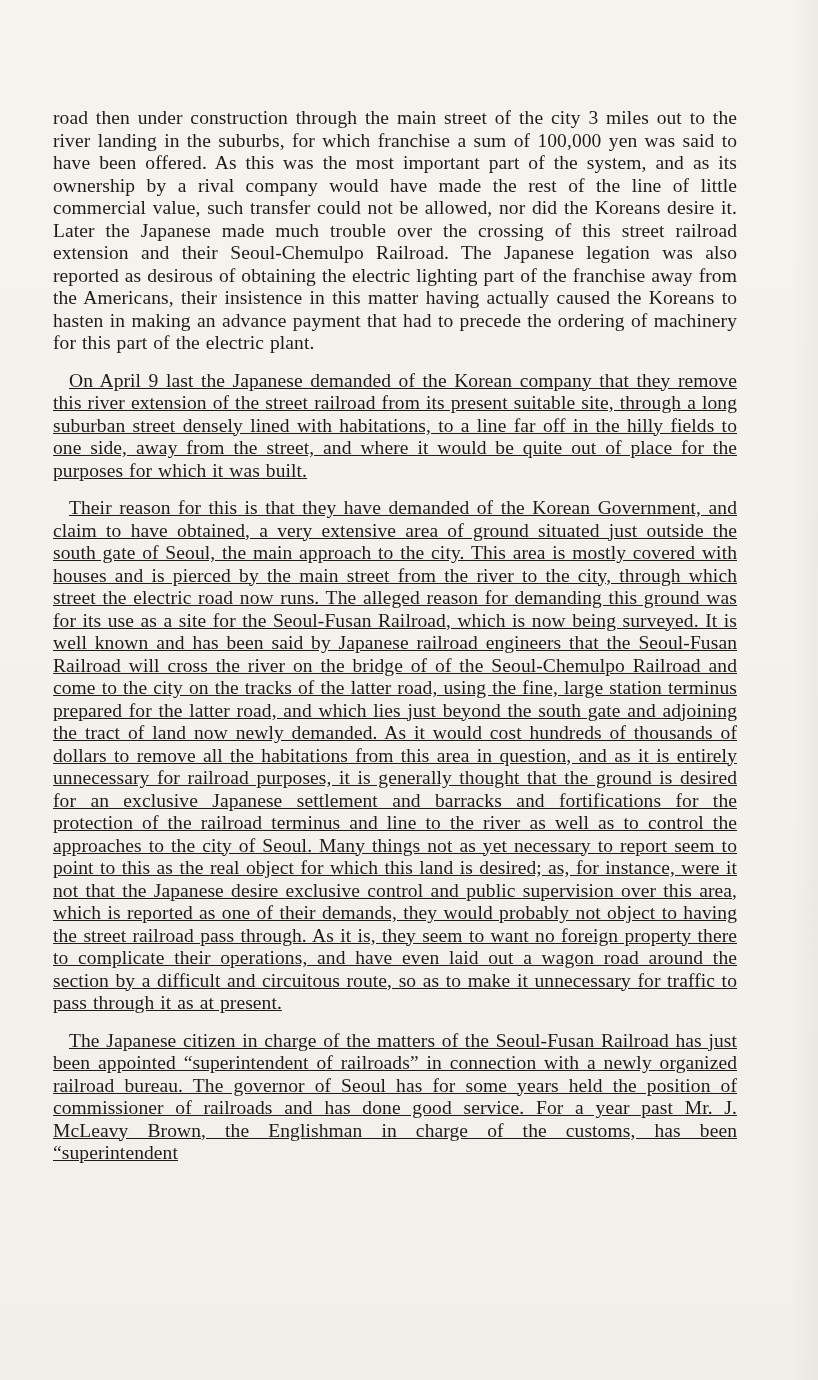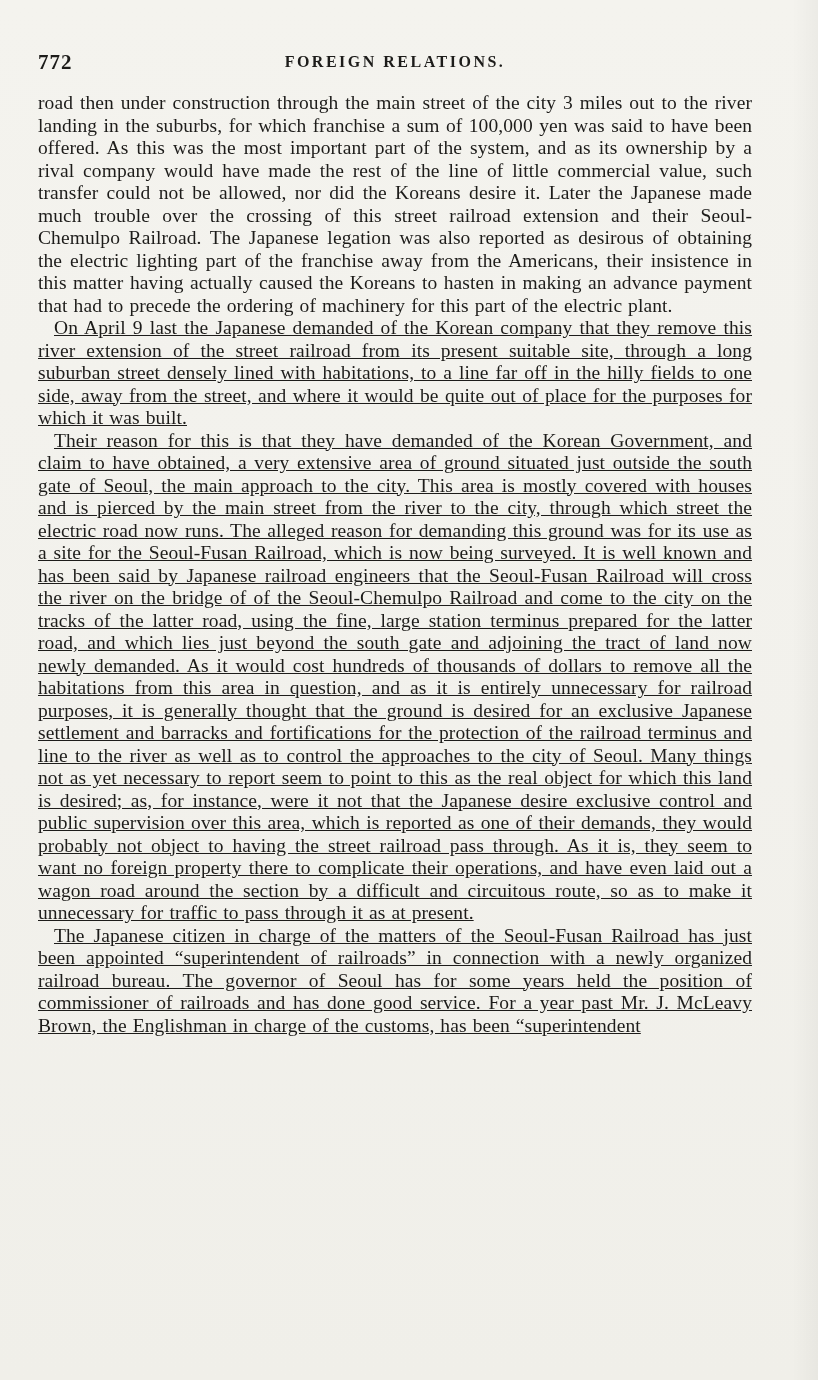--- a/index.html
+++ b/index.html
@@ -54,41 +54,37 @@
     font-weight: bold;
     letter-spacing: 2.5px;
   }
   .body-text {
     position: absolute;
     top: 92px;
     left: 38px;
     width: 714px;
   }
   .para {
-    margin: 0;
+    margin: 15px;
     font-size: 19.5px;
     line-height: 22.5px;
     text-align: justify;
     word-spacing: 1px;
     letter-spacing: 0.1px;
   }
   .para.indent {
     text-indent: 16px;
     text-decoration: underline;
   }
 </style>
 </head>
 <body>
 
 <div class="page">
 
-  <div class="header">
-    <span class="page-number">772</span>
-    <span class="running-title">FOREIGN RELATIONS.</span>
-  </div>
 
   <div class="body-text">
     <p class="para">road then under construction through the main street of the city 3 miles out to the river landing in the suburbs, for which franchise a sum of 100,000 yen was said to have been offered.  As this was the most important part of the system, and as its ownership by a rival company would have made the rest of the line of little commercial value, such transfer could not be allowed, nor did the Koreans desire it.  Later the Japanese made much trouble over the crossing of this street railroad extension and their Seoul-Chemulpo Railroad.  The Japanese legation was also reported as desirous of obtaining the electric lighting part of the franchise away from the Americans, their insistence in this matter having actually caused the Koreans to hasten in making an advance payment that had to precede the ordering of machinery for this part of the electric plant.</p>
     <p class="para indent">On April 9 last the Japanese demanded of the Korean company that they remove this river extension of the street railroad from its present suitable site, through a long suburban street densely lined with habitations, to a line far off in the hilly fields to one side, away from the street, and where it would be quite out of place for the purposes for which it was built.</p>
     <p class="para indent">Their reason for this is that they have demanded of the Korean Government, and claim to have obtained, a very extensive area of ground situated just outside the south gate of Seoul, the main approach to the city.  This area is mostly covered with houses and is pierced by the main street from the river to the city, through which street the electric road now runs.  The alleged reason for demanding this ground was for its use as a site for the Seoul-Fusan Railroad, which is now being surveyed.  It is well known and has been said by Japanese railroad engineers that the Seoul-Fusan Railroad will cross the river on the bridge of of the Seoul-Chemulpo Railroad and come to the city on the tracks of the latter road, using the fine, large station terminus prepared for the latter road, and which lies just beyond the south gate and adjoining the tract of land now newly demanded.  As it would cost hundreds of thousands of dollars to remove all the habitations from this area in question, and as it is entirely unnecessary for railroad purposes, it is generally thought that the ground is desired for an exclusive Japanese settlement and barracks and fortifications for the protection of the railroad terminus and line to the river as well as to control the approaches to the city of Seoul.  Many things not as yet necessary to report seem to point to this as the real object for which this land is desired; as, for instance, were it not that the Japanese desire exclusive control and public supervision over this area, which is reported as one of their demands, they would probably not object to having the street railroad pass through.  As it is, they seem to want no foreign property there to complicate their operations, and have even laid out a wagon road around the section by a difficult and circuitous route, so as to make it unnecessary for traffic to pass through it as at present.</p>
     <p class="para indent">The Japanese citizen in charge of the matters of the Seoul-Fusan Railroad has just been appointed “superintendent of railroads” in connection with a newly organized railroad bureau.  The governor of Seoul has for some years held the position of commissioner of railroads and has done good service.  For a year past Mr. J. McLeavy Brown, the Englishman in charge of the customs, has been “superintendent</p>
   </div>
 
 </div>
 

